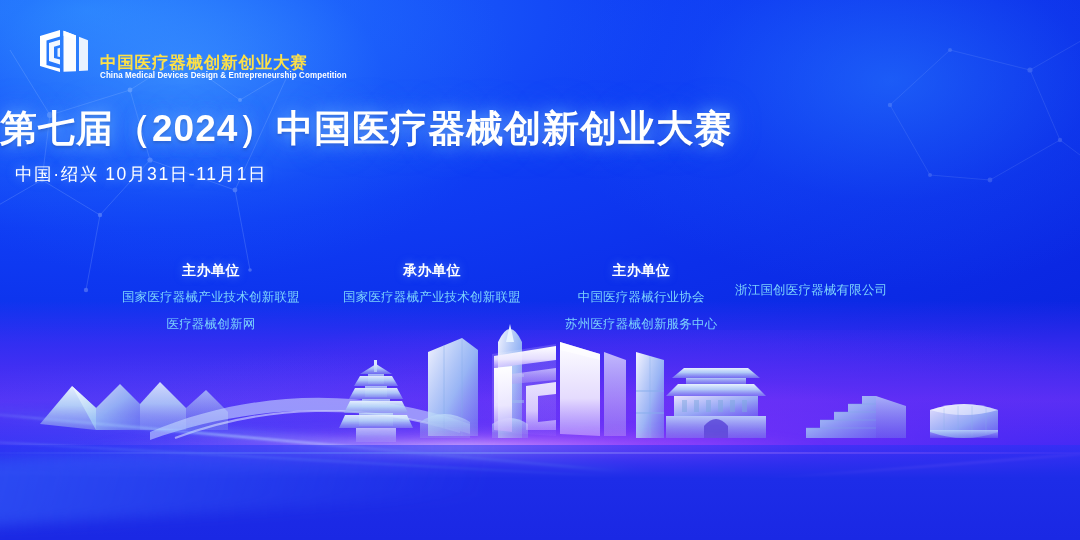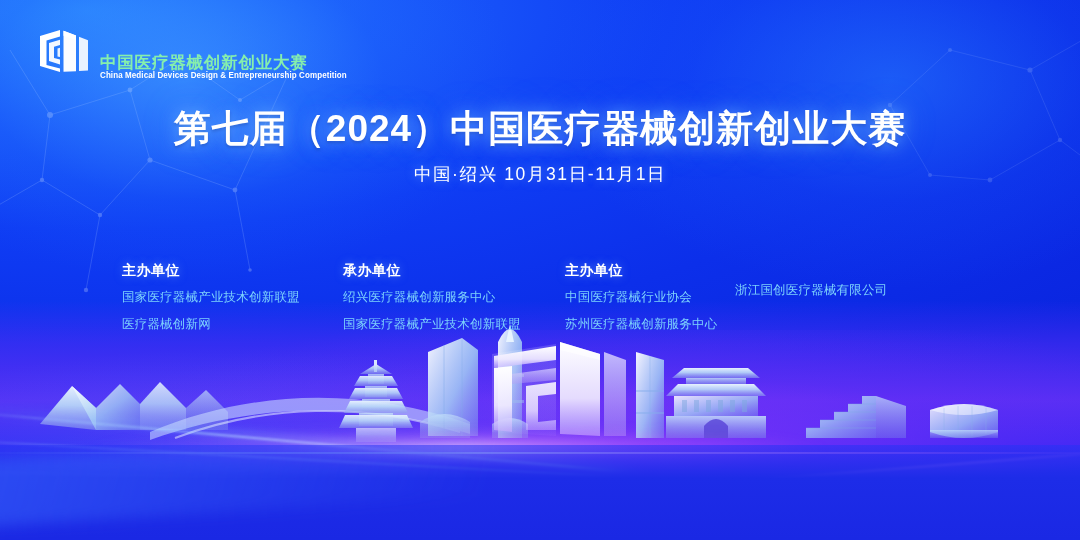--- a/index.html
+++ b/index.html
@@ -88,42 +88,43 @@
     transform:skewY(-3.5deg);filter:blur(7px);
   }
 
   .skyline{position:absolute;left:0;bottom:78px;width:1080px;height:150px;}
 
   
   .logo{position:absolute;left:38px;top:20px;display:flex;align-items:center;gap:10px;}
   .logo-mark{width:52px;height:46px;flex:none;}
   .logo-text{display:flex;flex-direction:column;gap:1px;}
   .logo-cn{
-    font-size:16.5px;font-weight:bold;color:#86efac;letter-spacing:.8px;
+    font-size:16.5px;font-weight:bold;color:#fde047;letter-spacing:.8px;
     line-height:1.1;white-space:nowrap;margin-top:33px;
   }
   .logo-en{
     font-size:8px;color:#ffffff;letter-spacing:.1px;line-height:1.1;
     white-space:nowrap;transform:scaleY(1.15);transform-origin:left center;font-weight:bold;
   }
 
   
-  .titles{position:absolute;left:0;right:0;top:106px;text-align:center;}
+  .titles{position:absolute;left:0;right:0;top:106px;}
   .title-line{
     font-size:37px;font-weight:bold;color:#ffffff;line-height:1.22;
     letter-spacing:1px;
     text-shadow:0 0 16px rgba(120,190,255,.75), 0 0 34px rgba(90,160,255,.45), 0 2px 3px rgba(10,30,120,.35);
   }
   .subtitle{
     margin-top:11px;font-size:17.5px;color:#ffffff;letter-spacing:1.6px;
     text-shadow:0 0 10px rgba(130,195,255,.6);
-  }
-
-  
-  .orgs{position:absolute;left:0;top:262px;width:1080px;height:100px;}
+    padding-left:15px;
+  }
+
+  
+  .orgs{position:absolute;left:0;top:262px;width:1080px;height:100px;text-align:center;}
   .org-col{position:absolute;top:0;}
   .org-col.c1{left:122px;}
   .org-col.c2{left:343px;}
   .org-col.c3{left:565px;}
   .org-col.c4{left:735px;top:22px;}
   .org-head{
     font-size:14px;font-weight:bold;color:#ffffff;margin-bottom:11px;
     letter-spacing:.5px;text-shadow:0 0 8px rgba(140,200,255,.5);
   }
   .org-item{
@@ -359,21 +360,20 @@
   <div class="orgs">
 
     <div class="org-col c1">
       <div class="org-head">主办单位</div>
       <div class="org-item">国家医疗器械产业技术创新联盟</div>
       <div class="org-item">医疗器械创新网</div>
     </div>
 
     <div class="org-col c2">
       <div class="org-head">承办单位</div>
-      <div class="org-item">绍兴医疗器械创新服务中心</div>
       <div class="org-item">国家医疗器械产业技术创新联盟</div>
     </div>
 
     <div class="org-col c3">
       <div class="org-head">主办单位</div>
       <div class="org-item">中国医疗器械行业协会</div>
       <div class="org-item">苏州医疗器械创新服务中心</div>
     </div>
 
     <div class="org-col c4">

